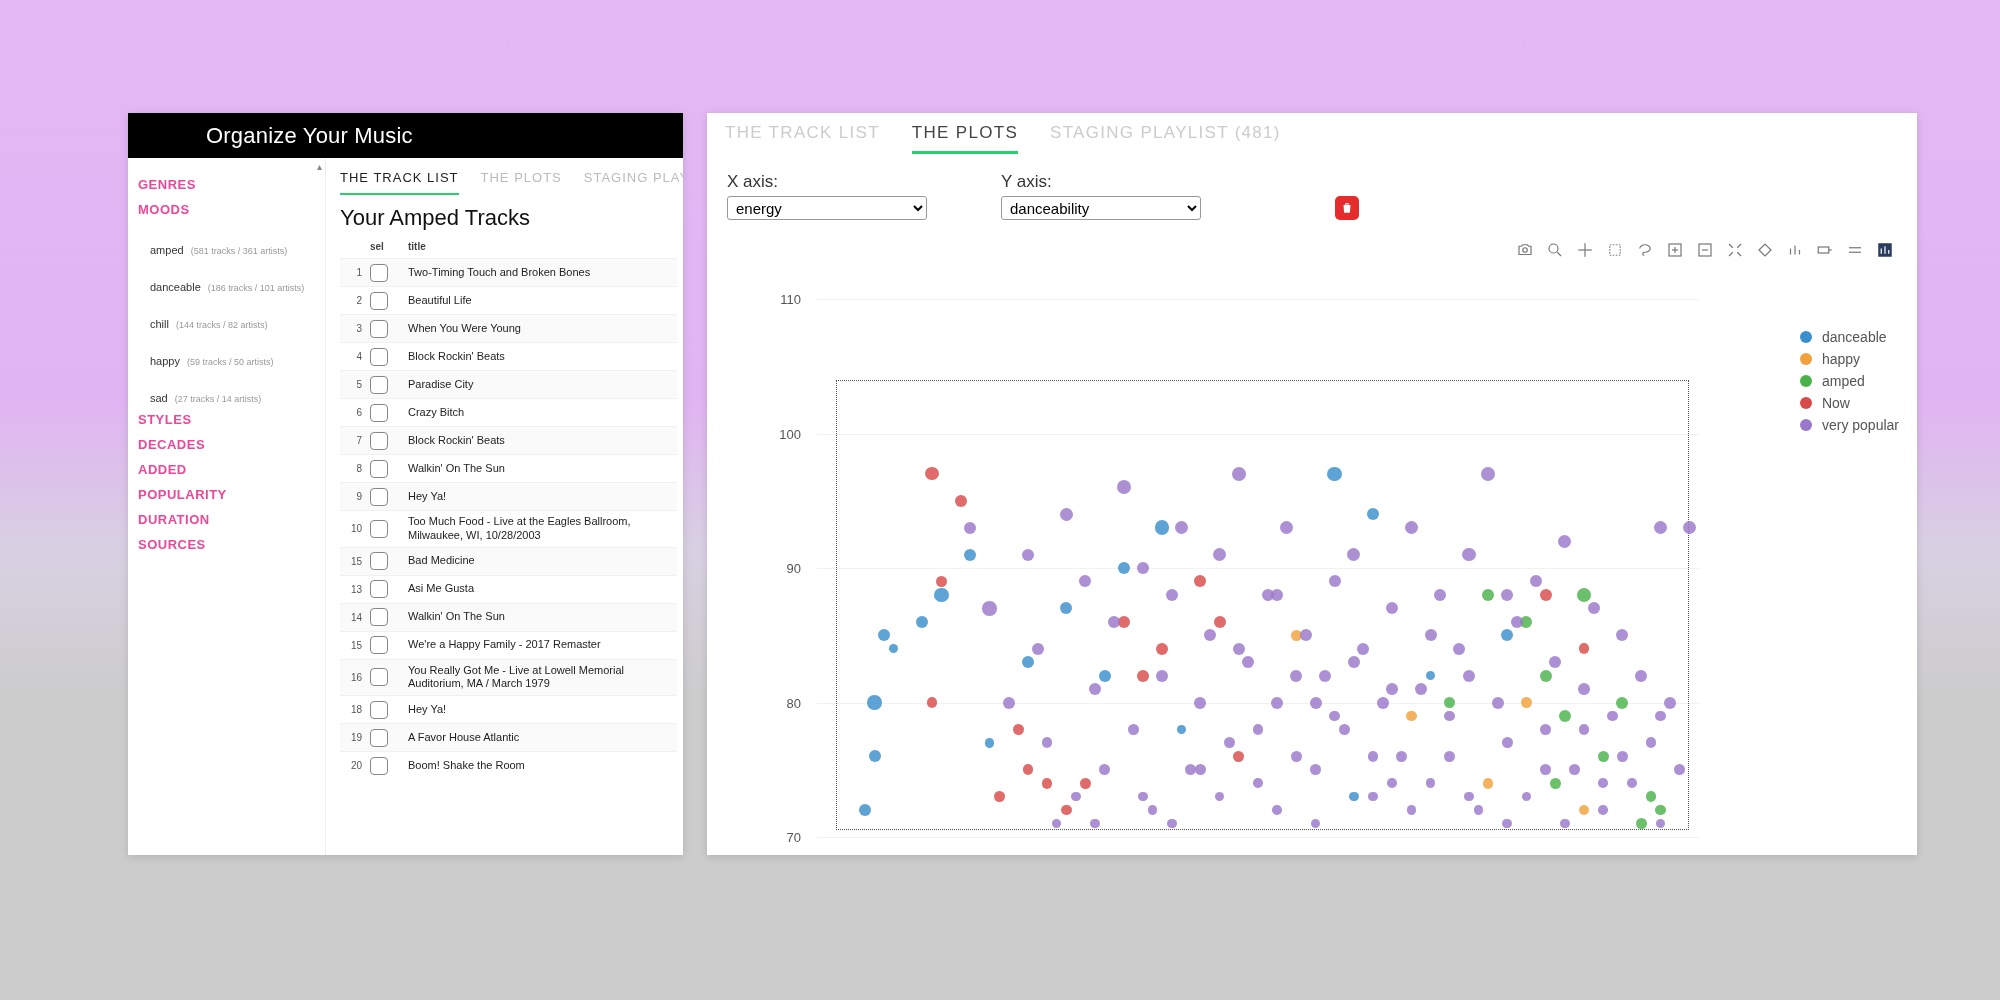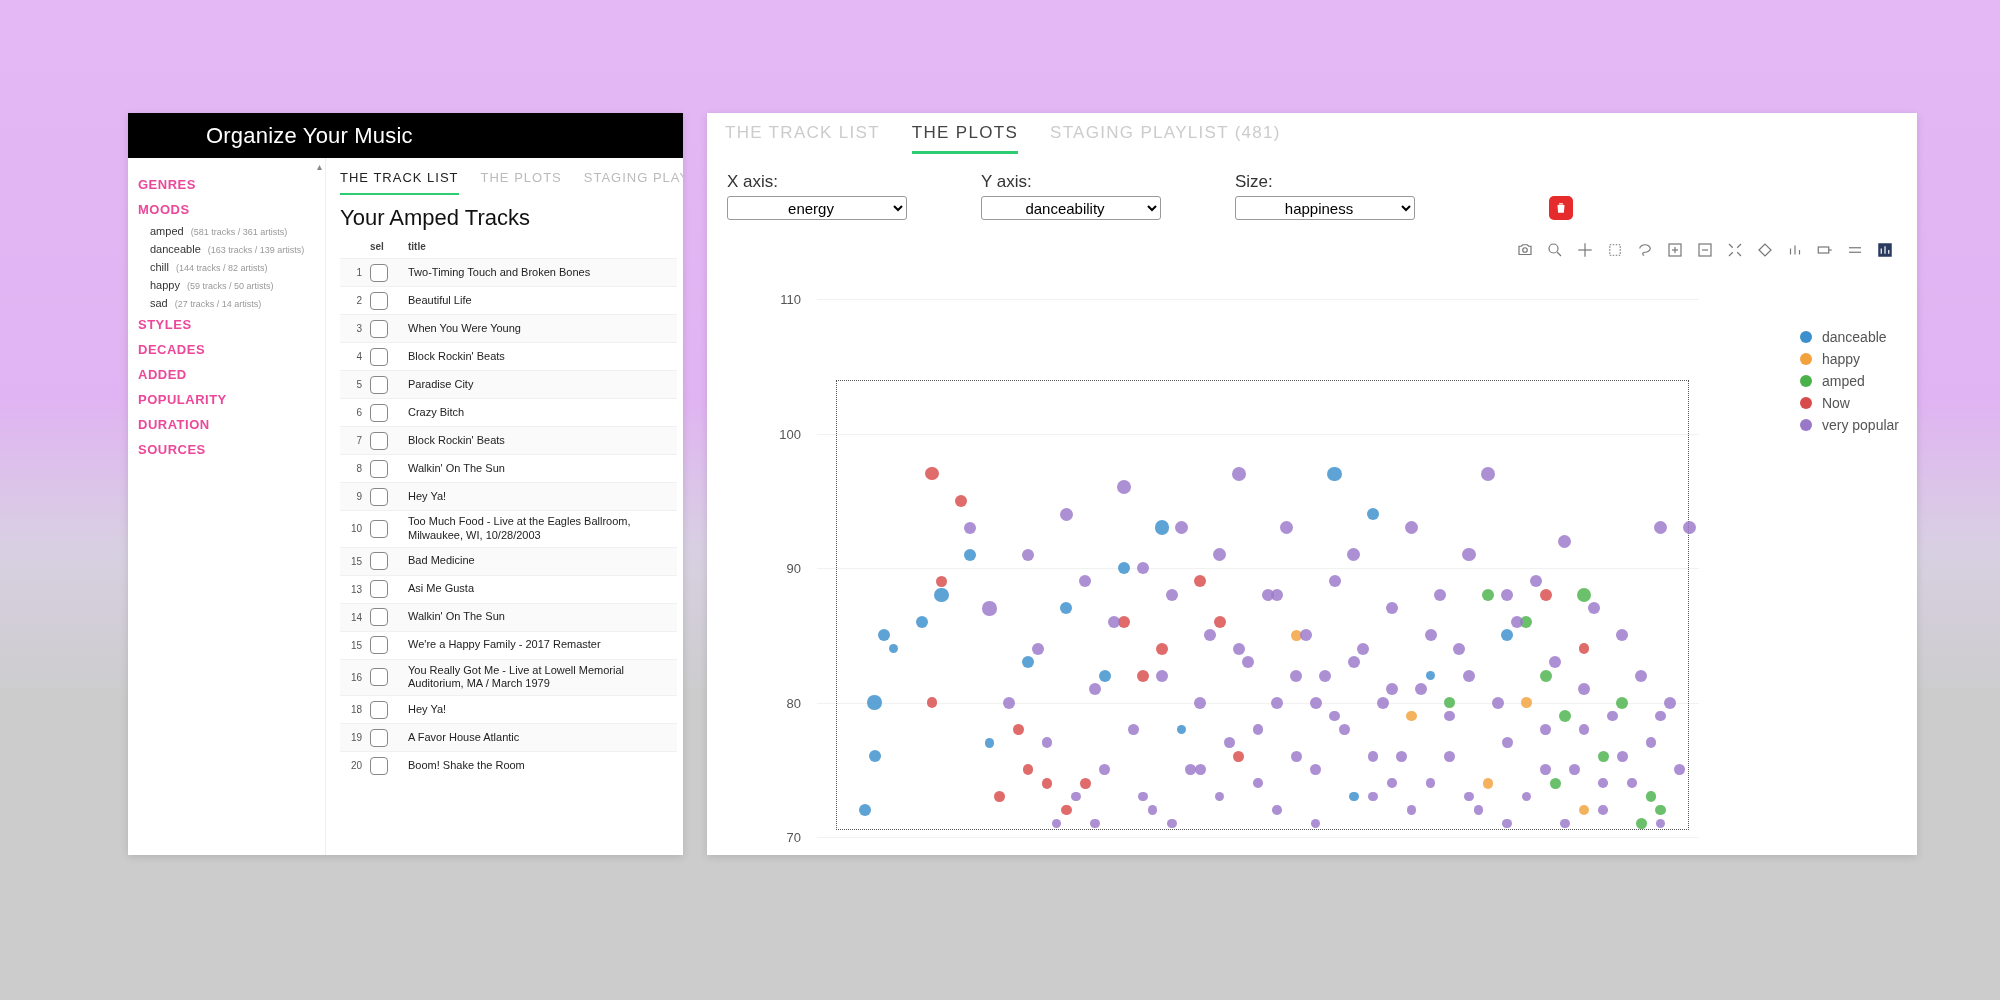--- a/index.html
+++ b/index.html
@@ -29,21 +29,21 @@
   font-size: 22px; font-weight: 300; letter-spacing: .2px;
 }
 .left-body { display: flex; height: calc(100% - 45px); }
 .sidebar {
   width: 198px; border-right: 1px solid #eee; padding: 14px 0 0 10px;
   font-size: 13px; color: #333;
   position: relative;
 }
 .sidebar .scrollhint { position:absolute; right:3px; top:3px; color:#888; font-size:10px;}
 .cat { font-weight: 700; letter-spacing: .5px; color:#ec4899; padding: 5px 0; cursor: pointer;}
-.subitem { padding: 3px 0 3px 12px; font-size: 11px; color:#333; cursor: pointer;}
+.subitem { padding: 3px 0 3px 12px; font-size: 11px; color:#333; cursor: pointer; margin-top: 19px;}
 .subitem .meta { color:#999; font-size: 9px; margin-left: 4px;}
 .tracklist-col { flex:1; display:flex; flex-direction:column; overflow:hidden;}
 .tabs {
   display:flex; gap: 22px; padding: 12px 14px 0 14px;
   font-size: 13px; letter-spacing: 1px; color:#bbb; font-weight:500;
 }
 .tabs .tab { padding-bottom: 8px; cursor:pointer; white-space: nowrap;}
 .tabs .tab.active { color:#222; border-bottom: 2px solid #2ecc71;}
 .list-title { font-size: 22px; font-weight: 400; padding: 10px 14px 6px 14px; color:#111;}
 .table {
@@ -68,23 +68,22 @@
   font-size: 17px; letter-spacing:1.3px; color:#ccc; font-weight:400;
 }
 .rtabs .tab { padding-bottom: 8px; cursor:pointer;}
 .rtabs .tab.active { color:#444; border-bottom: 3px solid #2ecc71; font-weight:500;}
 .controls {
   display:flex; gap: 74px; padding: 18px 20px 6px 20px; align-items:flex-start;
   font-size: 17px; color:#333;
 }
 .ctrl label{ display:block; margin-bottom:4px; font-size:17px;}
 .ctrl select{
-  width: 180px; height:24px; font-size:15px; background:#fff; border:1px solid #999; border-radius:3px;
+  width: 200px; height:24px; font-size:15px; background:#fff; border:1px solid #999; border-radius:3px;
   padding:0 4px;
-  text-align:center;
 }
 .trash {
   width:24px; height:24px; background:#e52b2b; border-radius:5px; color:#fff;
   display:flex; align-items:center; justify-content:center; font-size:14px; cursor:pointer;
   margin-left: 60px; margin-top: 24px;
 }
 .toolbar {
   display:flex; gap:10px; justify-content:flex-end; padding: 14px 22px 0 0;
   color:#6f6f6f;
 }
@@ -125,21 +124,21 @@
     <div class="blackbar">
       <span>Organize Your Music</span>
     </div>
     <div class="left-body">
       <div class="sidebar">
         <span class="scrollhint">▴</span>
         <div id="sidebar-mount">
             <div class="cat">GENRES</div>
             <div class="cat">MOODS</div>
             <div class="subitem">amped <span class="meta">(581 tracks / 361 artists)</span></div>
-            <div class="subitem">danceable <span class="meta">(163 tracks / 139 artists)</span></div>
+            <div class="subitem">danceable <span class="meta">(186 tracks / 101 artists)</span></div>
             <div class="subitem">chill <span class="meta">(144 tracks / 82 artists)</span></div>
             <div class="subitem">happy <span class="meta">(59 tracks / 50 artists)</span></div>
             <div class="subitem">sad <span class="meta">(27 tracks / 14 artists)</span></div>
             <div class="cat">STYLES</div>
             <div class="cat">DECADES</div>
             <div class="cat">ADDED</div>
             <div class="cat">POPULARITY</div>
             <div class="cat">DURATION</div>
             <div class="cat">SOURCES</div>
           </div>
@@ -261,24 +260,20 @@
         <div class="tab">STAGING PLAYLIST (481)</div>
       </div>
     <div class="controls">
       <div class="ctrl">
         <label>X axis:</label>
         <select><option>energy</option></select>
       </div>
       <div class="ctrl">
         <label>Y axis:</label>
         <select><option>danceability</option></select>
-      </div>
-      <div class="ctrl">
-        <label>Size:</label>
-        <select><option>happiness</option></select>
       </div>
       <div class="trash">
         <svg viewBox="0 0 24 24" width="14" height="14">
             <path fill="#fff" d="M6 7h12l-1 13H7L6 7zm3-3h6l1 2H8l1-2z"></path>
           </svg>
       </div>
     </div>
     <div class="toolbar" id="plot-toolbar">
         <div class="tbtn">
           <svg viewBox="0 0 24 24">

